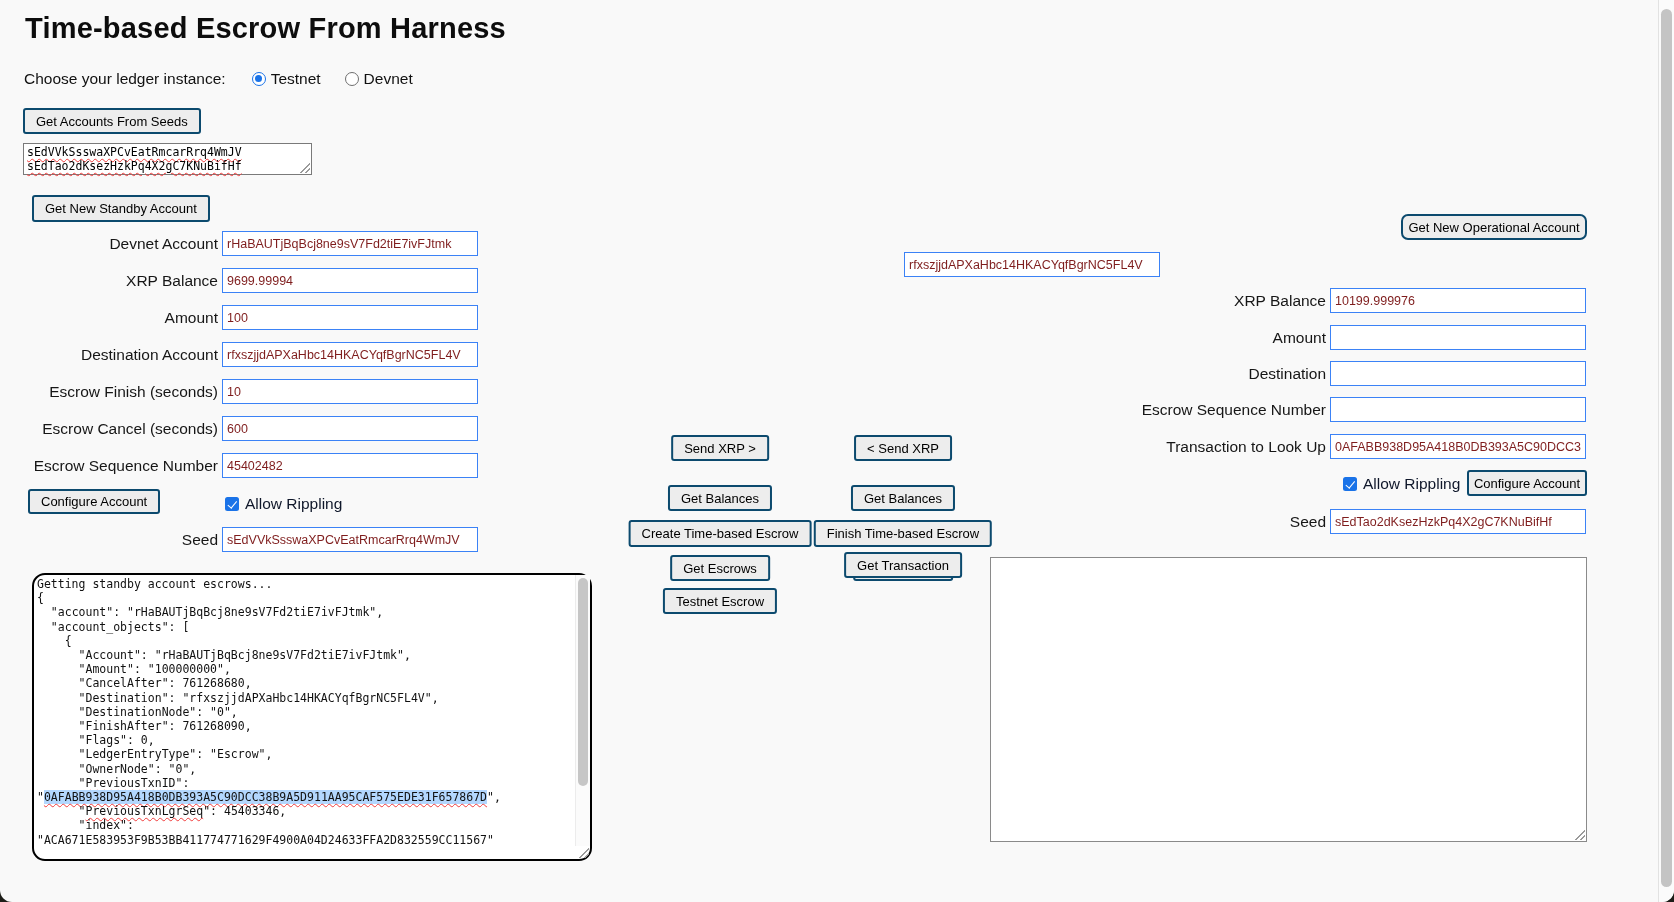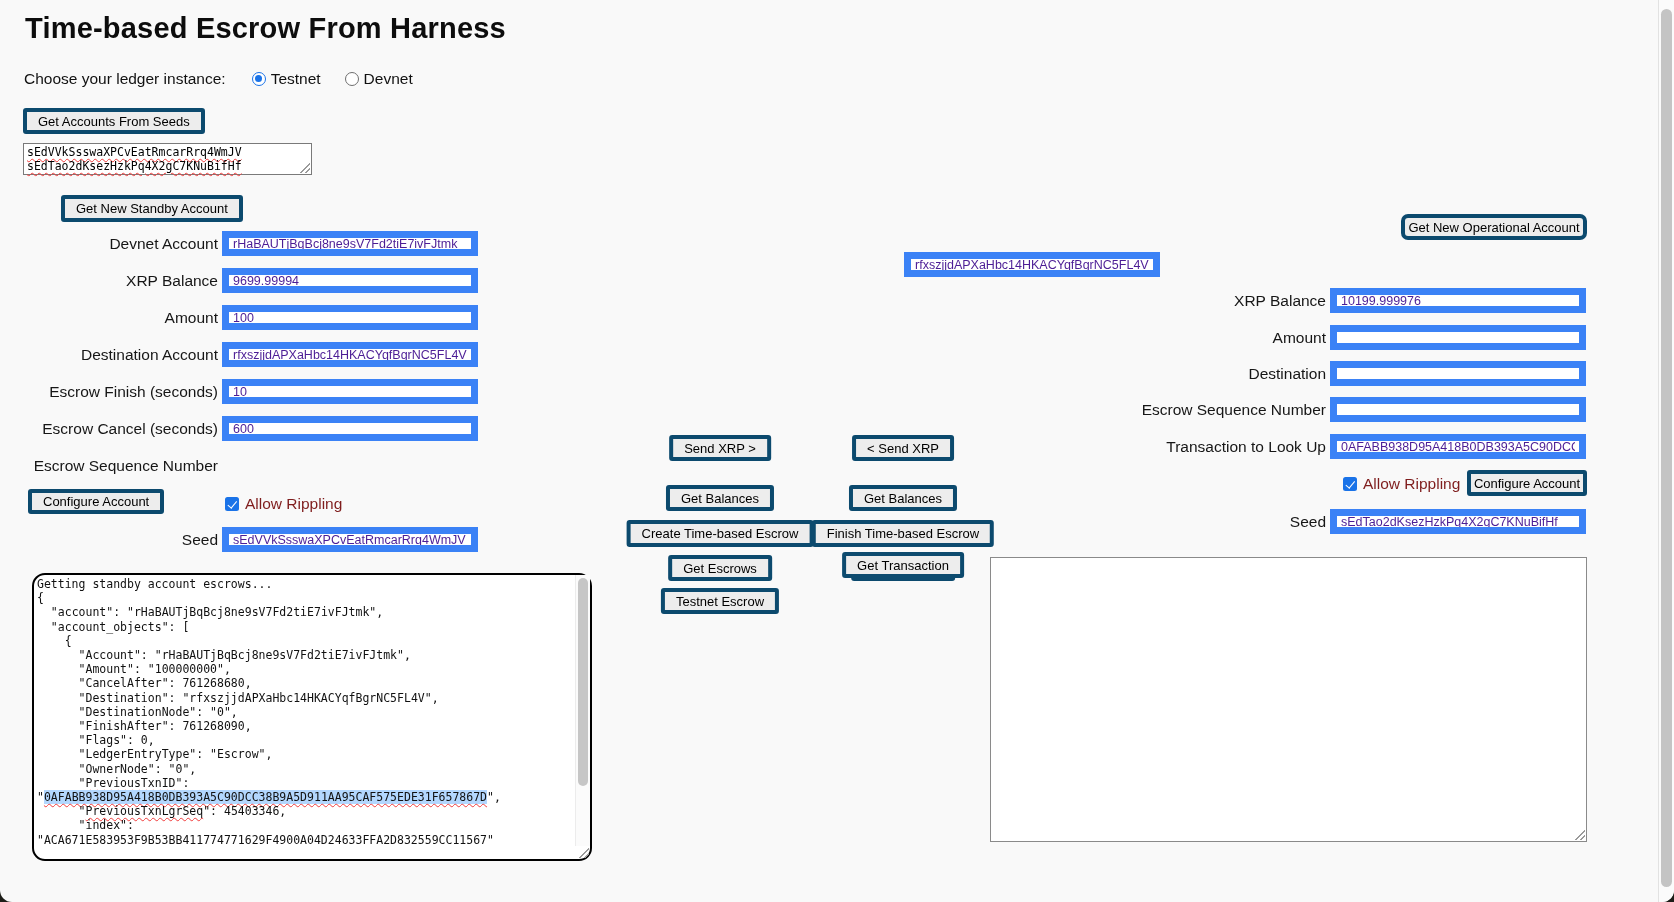--- a/index.html
+++ b/index.html
@@ -18,50 +18,50 @@
   .ledger-row { position:absolute; left:24px; top:70px; height:18px;
     display:flex; align-items:center; font-size:15.5px; }
   .ledger-row .gap1 { width:26px; } .ledger-row .gap2 { width:24px; }
   .radio { width:14px; height:14px; border-radius:50%; background:#fff;
     border:1.5px solid #6f6f6f; margin-right:5px; position:relative; flex:none; }
   .radio.checked { border-color:#1a73e8; }
   .radio.checked::after { content:""; position:absolute; left:2px; top:2px;
     width:7px; height:7px; border-radius:50%; background:#1a73e8; }
   .btn {
     position:absolute; height:26px; padding:0 11px;
-    background:#ededed; border:4px solid #0c4a6e; border-radius:3px;
+    background:#ededed; border:2px solid #0c4a6e; border-radius:3px;
     font-family:"Liberation Sans", sans-serif; font-size:13px; color:#000;
     display:inline-flex; align-items:center; justify-content:center; white-space:nowrap;
   }
   .mono { font-family:"DejaVu Sans Mono","Liberation Mono",monospace; }
   .ta {
     position:absolute; background:#fff; border:1px solid #7a7a7a;
     font-size:11.5px; line-height:13.6px; color:#000;
   }
   .seeds-ta { left:23px; top:143px; width:289px; height:32px; padding:2px 3px; }
   .misspell { text-decoration:underline; text-decoration-style:wavy;
     text-decoration-color:#f03d3d; text-decoration-thickness:1px; text-underline-offset:2px; }
   .grip { position:absolute; right:1px; bottom:1px; width:11px; height:11px;
     clip-path:polygon(100% 0,100% 100%,0 100%);
     background:repeating-linear-gradient(135deg,#9a9a9a 0 1.3px,transparent 1.3px 4px); }
   .lrow,.rrow { position:absolute; display:flex; align-items:center; height:25px; }
   .lrow { left:24px; } .rrow { left:900px; }
   .flabel { font-size:15.5px; color:#161616; text-align:right; white-space:nowrap; }
   .lrow .flabel { width:194px; } .rrow .flabel { width:426px; }
   .finput {
     margin-left:4px; width:256px; height:25px; background:#fff;
-    border:7px solid #3b82f6; border-radius:0; padding:0 4px;
-    font-family:"Liberation Sans", sans-serif; font-size:12.5px; color:#4c1d95;
+    border:1px solid #3b82f6; border-radius:0; padding:0 4px;
+    font-family:"Liberation Sans", sans-serif; font-size:12.5px; color:#7f1d1d;
   }
   .checkbox { position:absolute; width:14px; height:14px; background:#1a73e8;
     border-radius:2.5px; }
   .checkbox::after { content:""; position:absolute; left:4.5px; top:1.5px;
     width:3.5px; height:7.5px; border:solid #fff; border-width:0 1.8px 1.8px 0;
     transform:rotate(40deg); }
-  .cb-label { position:absolute; font-size:15.5px; color:#7f1d1d; white-space:nowrap; }
+  .cb-label { position:absolute; font-size:15.5px; color:#0f172a; white-space:nowrap; }
   .mbtn { transform:translateX(-50%); }
   .results {
     position:absolute; left:32px; top:573px; width:560px; height:288px;
     background:#fff; border:2px solid #000000; border-radius:13px;
   }
   .results pre { margin:0; padding:2px 20px 2px 3px; width:100%; height:100%;
     overflow:hidden; font-family:"DejaVu Sans Mono","Liberation Mono",monospace;
     font-size:11.5px; line-height:14.2px; white-space:pre-wrap; word-break:break-all; }
   .sel { background:#b3d7fe; }
   .inner-scrollbar { position:absolute; top:0; right:0; width:15px; height:calc(100% - 13px);
@@ -92,21 +92,21 @@
   </div>
 
   <button class="btn" style="left:23px; top:108px;">Get Accounts From Seeds</button>
 
   <div class="ta mono seeds-ta">
     <span class="misspell">sEdVVkSsswaXPCvEatRmcarRrq4WmJV</span><br>
     <span class="misspell">sEdTao2dKsezHzkPq4X2gC7KNuBifHf</span>
     <span class="grip"></span>
   </div>
 
-  <button class="btn" style="left:32px; top:195px; height:27px;margin-left:29px;">Get New Standby Account</button>
+  <button class="btn" style="left:32px; top:195px; height:27px;">Get New Standby Account</button>
 
   <div class="lrow" style="top:231px">
     <span class="flabel">Devnet Account</span>
     <input class="finput" value="rHaBAUTjBqBcj8ne9sV7Fd2tiE7ivFJtmk" style="">
   </div>
   <div class="lrow" style="top:268px">
     <span class="flabel">XRP Balance</span>
     <input class="finput" value="9699.99994" style="">
   </div>
   <div class="lrow" style="top:305px">
@@ -120,20 +120,21 @@
   <div class="lrow" style="top:379px">
     <span class="flabel">Escrow Finish (seconds)</span>
     <input class="finput" value="10" style="">
   </div>
   <div class="lrow" style="top:416px">
     <span class="flabel">Escrow Cancel (seconds)</span>
     <input class="finput" value="600" style="">
   </div>
   <div class="lrow" style="top:453px">
     <span class="flabel">Escrow Sequence Number</span>
+    <input class="finput" value="45402482" style="">
   </div>
 
   <button class="btn" style="left:28px; top:489px; height:25px;">Configure Account</button>
   <span class="checkbox" style="left:225px; top:497px;"></span>
   <span class="cb-label" style="left:245px; top:495px;">Allow Rippling</span>
 
   <div class="lrow" style="top:527px">
     <span class="flabel">Seed</span>
     <input class="finput" value="sEdVVkSsswaXPCvEatRmcarRrq4WmJV" style="">
   </div>

